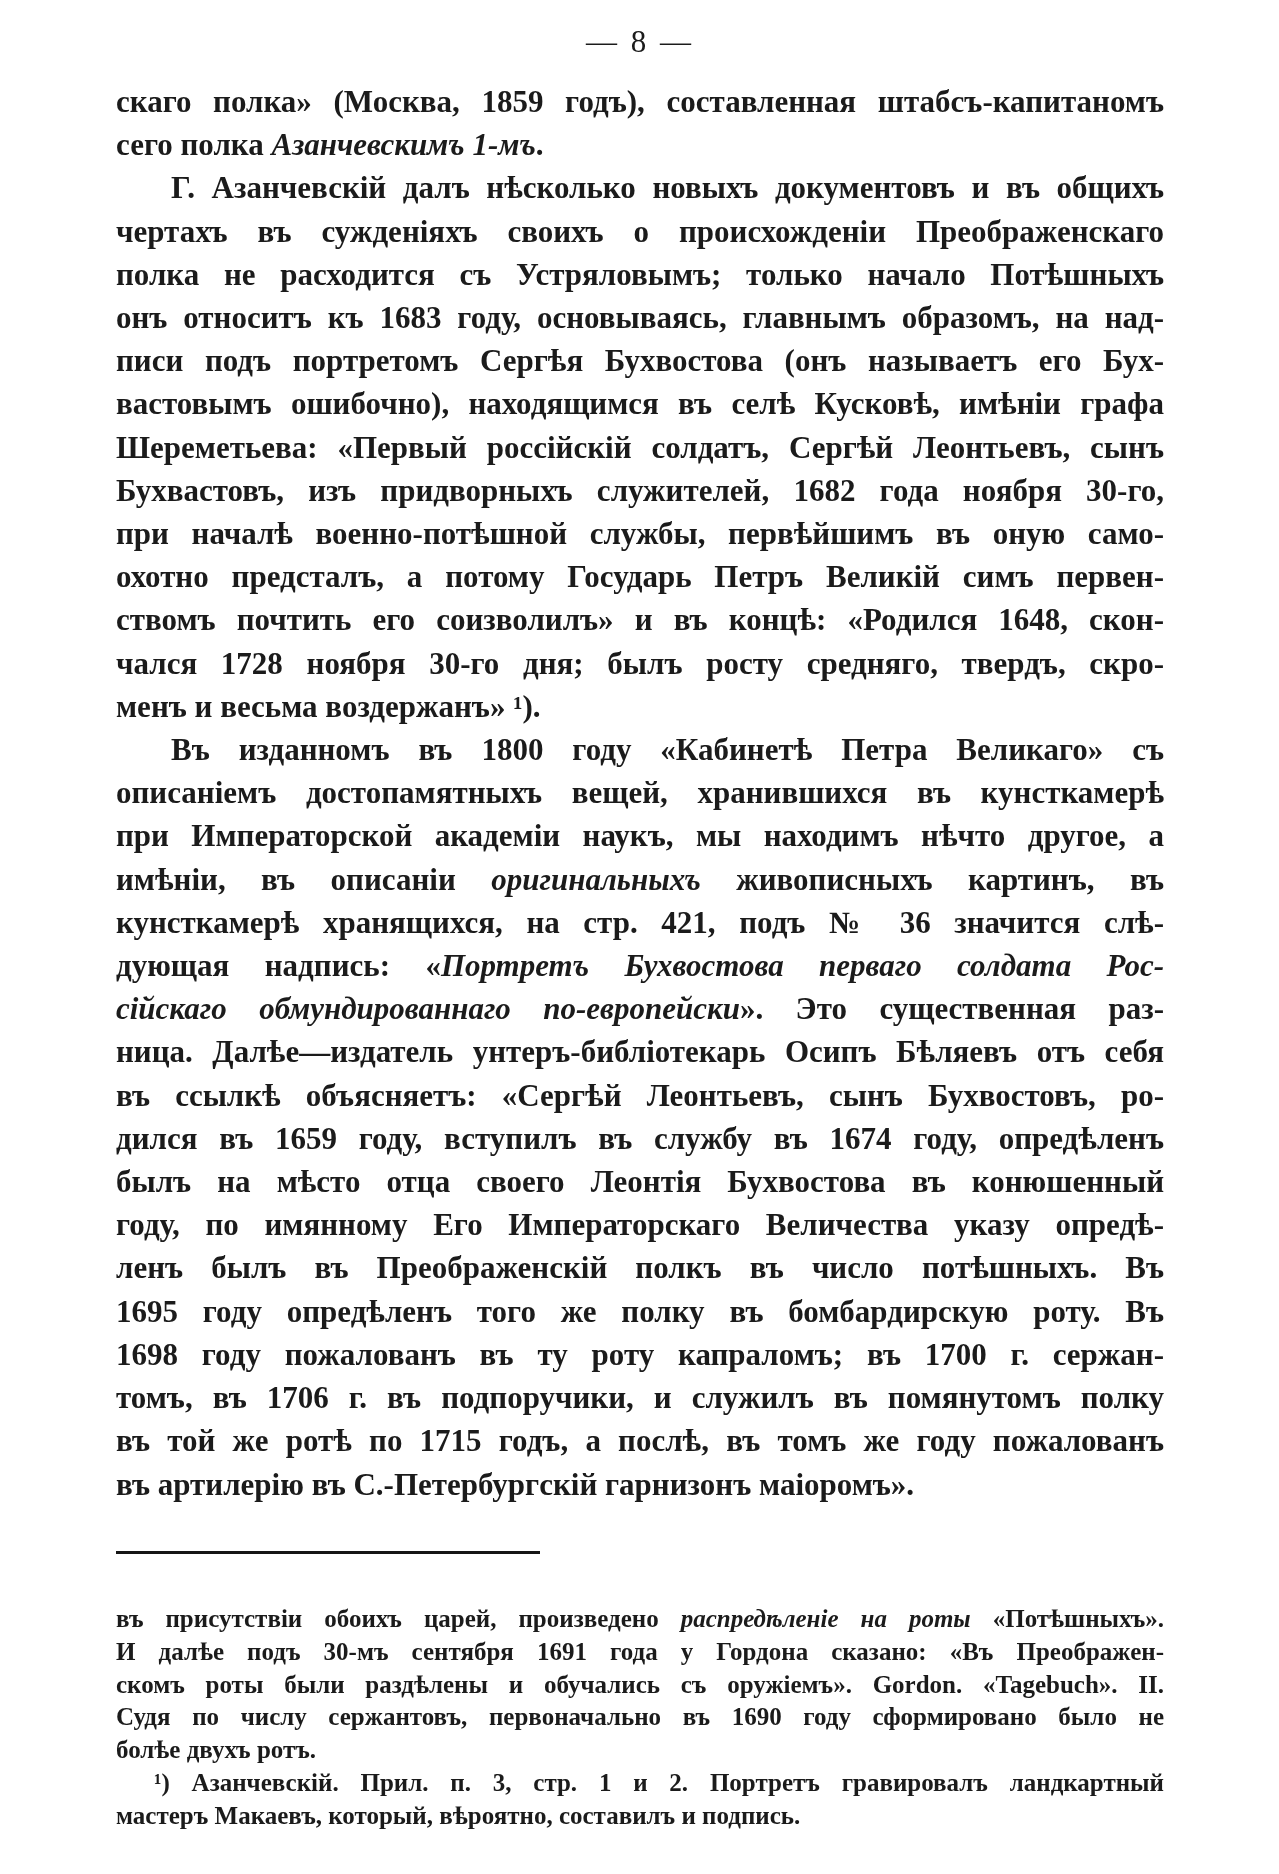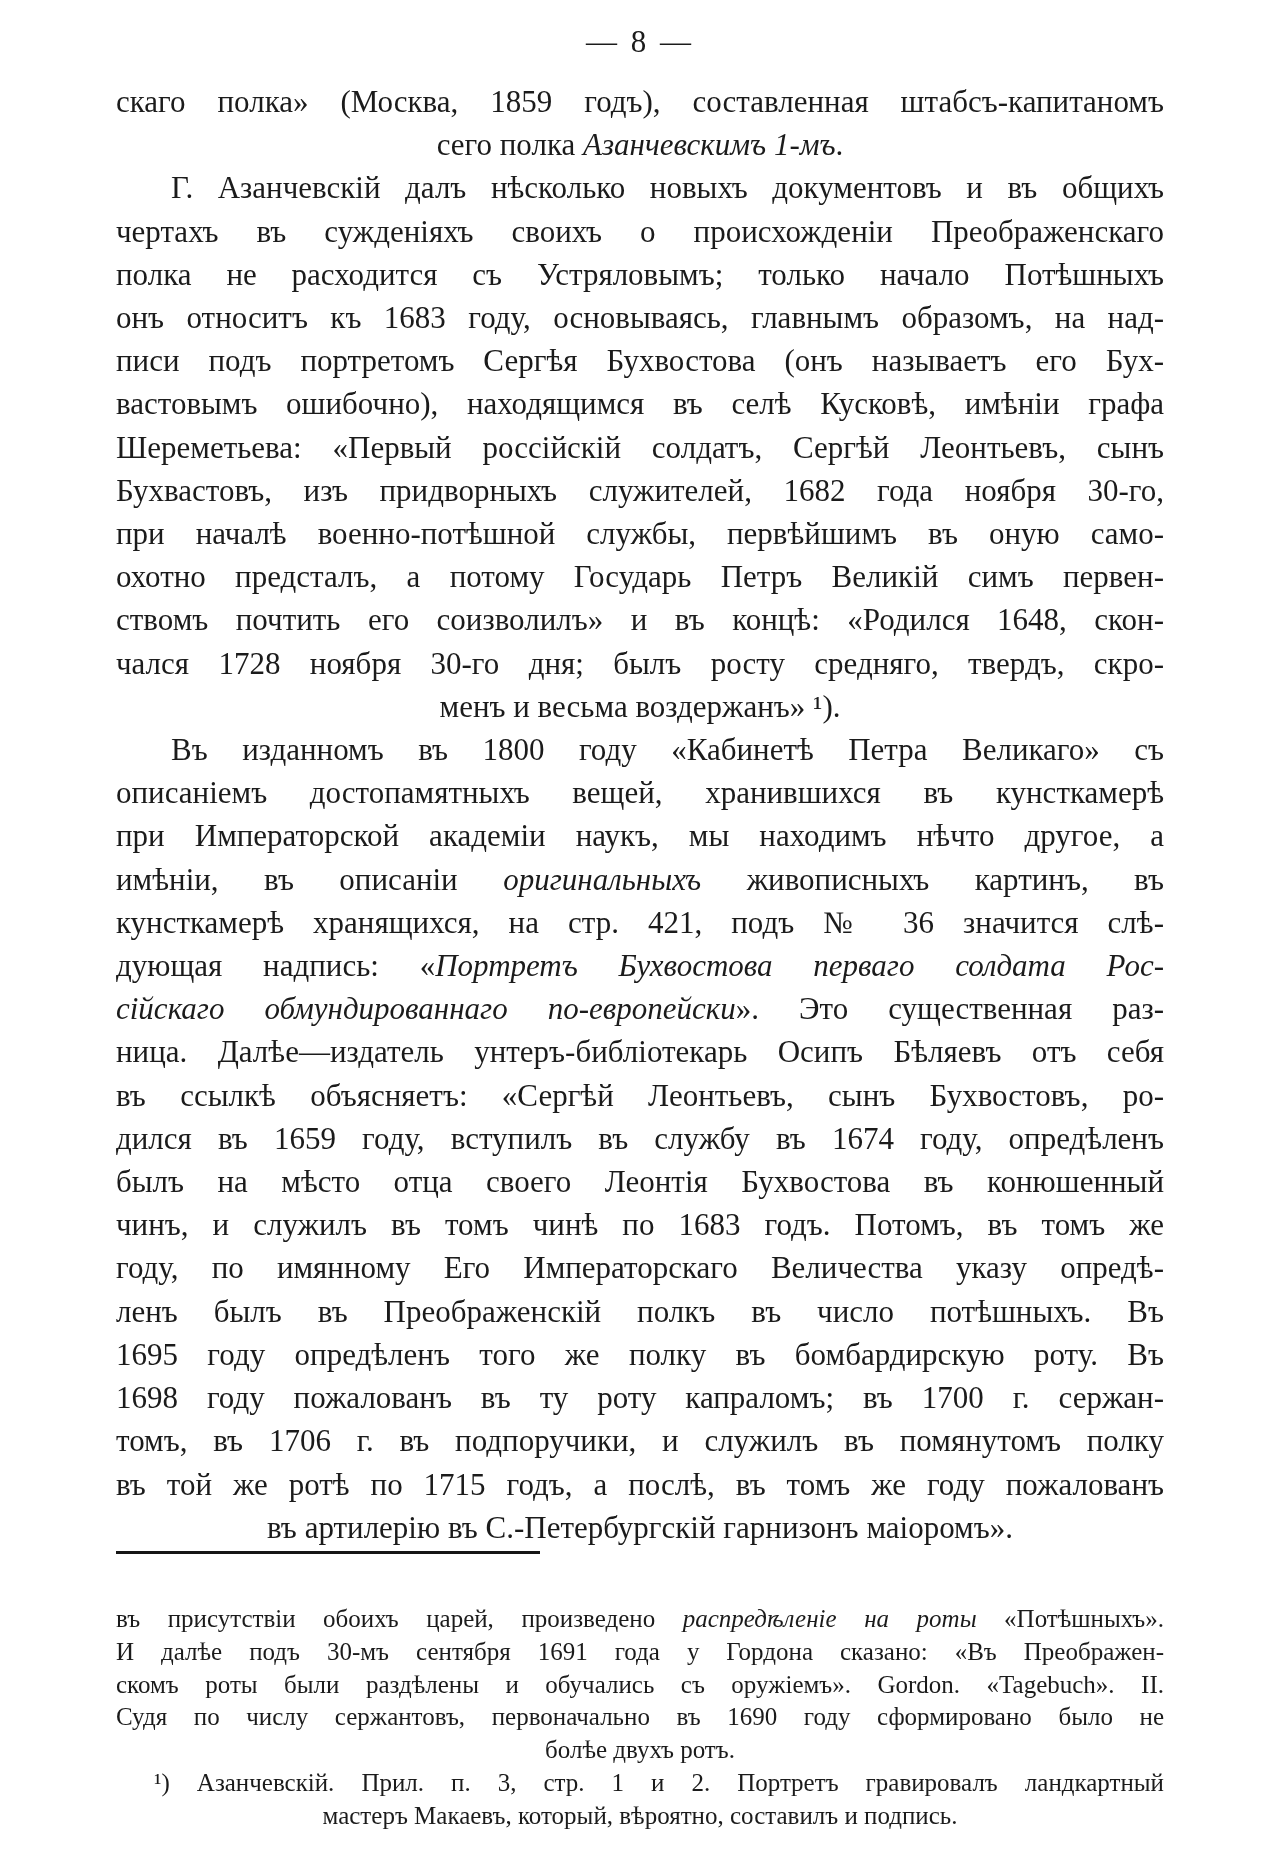--- a/index.html
+++ b/index.html
@@ -47,23 +47,23 @@
   }
   .footnotes {
     position: absolute;
     top: 1573px;
     left: 116px;
     width: 1048px;
     font-size: 25px;
     line-height: 32.8px;
     margin-top: 30px;
   }
-  .paragraph { margin: 0; }
+  .paragraph { margin: 0; font-weight: bold; }
   .line {
-    text-align: center;
+    text-align: left;
   }
   .line.just {
     text-align: justify;
     text-align-last: justify;
   }
   .main-text .line.indent { text-indent: 55px; }
   .footnotes .line.indent { text-indent: 38px; }
   .it { font-style: italic; }
 </style>
 </head>
@@ -97,21 +97,20 @@
         <div class="line just"><span>описаніемъ достопамятныхъ вещей, хранившихся въ кунсткамерѣ</span></div>
         <div class="line just"><span>при Императорской академіи наукъ, мы находимъ нѣчто другое, а</span></div>
         <div class="line just"><span>имѣніи, въ описаніи </span><span class="it">оригинальныхъ</span><span> живописныхъ картинъ, въ</span></div>
         <div class="line just"><span>кунсткамерѣ хранящихся, на стр. 421, подъ № 36 значится слѣ-</span></div>
         <div class="line just"><span>дующая надпись: «</span><span class="it">Портретъ Бухвостова перваго солдата Рос-</span></div>
         <div class="line just"><span class="it">сійскаго обмундированнаго по-европейски</span><span>». Это существенная раз-</span></div>
         <div class="line just"><span>ница. Далѣе—издатель унтеръ-библіотекарь Осипъ Бѣляевъ отъ себя</span></div>
         <div class="line just"><span>въ ссылкѣ объясняетъ: «Сергѣй Леонтьевъ, сынъ Бухвостовъ, ро-</span></div>
         <div class="line just"><span>дился въ 1659 году, вступилъ въ службу въ 1674 году, опредѣленъ</span></div>
         <div class="line just"><span>былъ на мѣсто отца своего Леонтія Бухвостова въ конюшенный</span></div>
-        <div class="line just"><span>чинъ, и служилъ въ томъ чинѣ по 1683 годъ. Потомъ, въ томъ же</span></div>
         <div class="line just"><span>году, по имянному Его Императорскаго Величества указу опредѣ-</span></div>
         <div class="line just"><span>ленъ былъ въ Преображенскій полкъ въ число потѣшныхъ. Въ</span></div>
         <div class="line just"><span>1695 году опредѣленъ того же полку въ бомбардирскую роту. Въ</span></div>
         <div class="line just"><span>1698 году пожалованъ въ ту роту капраломъ; въ 1700 г. сержан-</span></div>
         <div class="line just"><span>томъ, въ 1706 г. въ подпоручики, и служилъ въ помянутомъ полку</span></div>
         <div class="line just"><span>въ той же ротѣ по 1715 годъ, а послѣ, въ томъ же году пожалованъ</span></div>
         <div class="line"><span>въ артилерію въ С.-Петербургскій гарнизонъ маіоромъ».</span></div>
       </div>
     </div>
 

